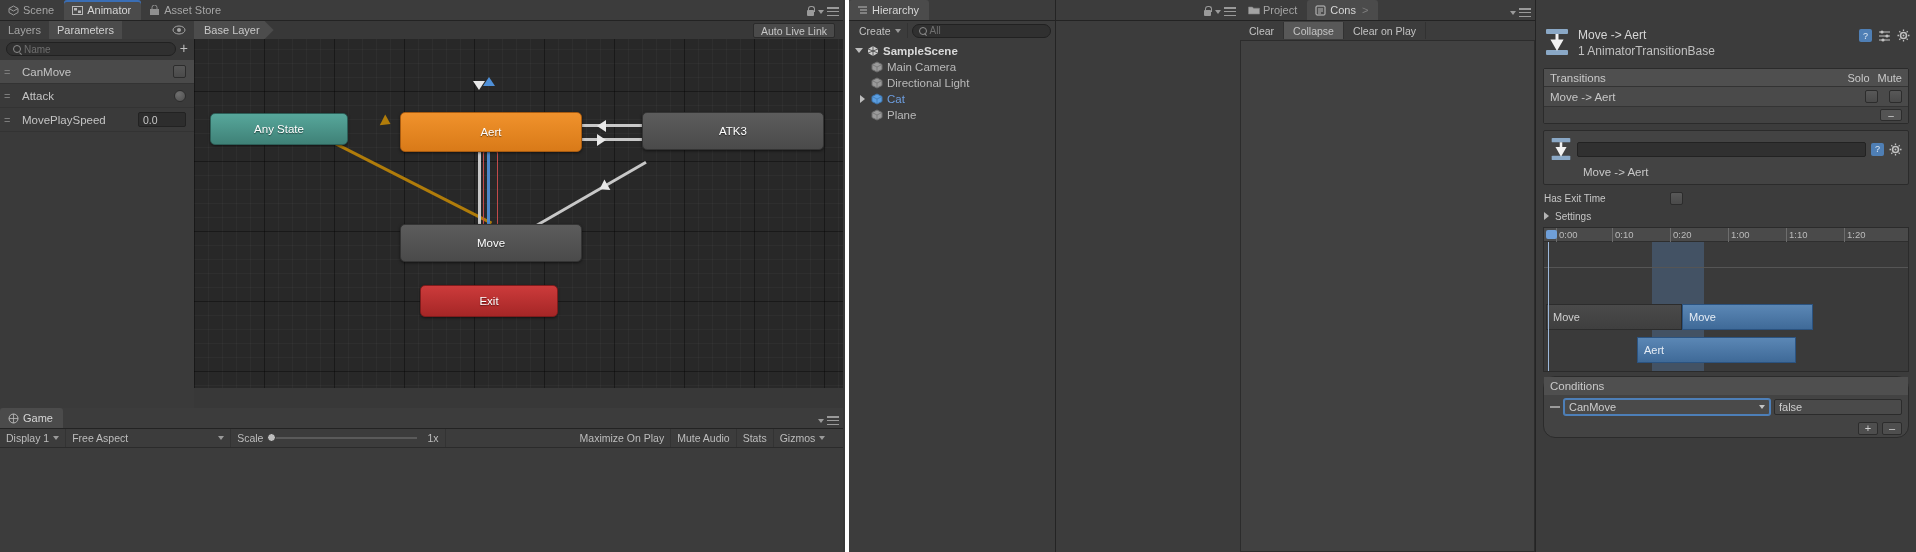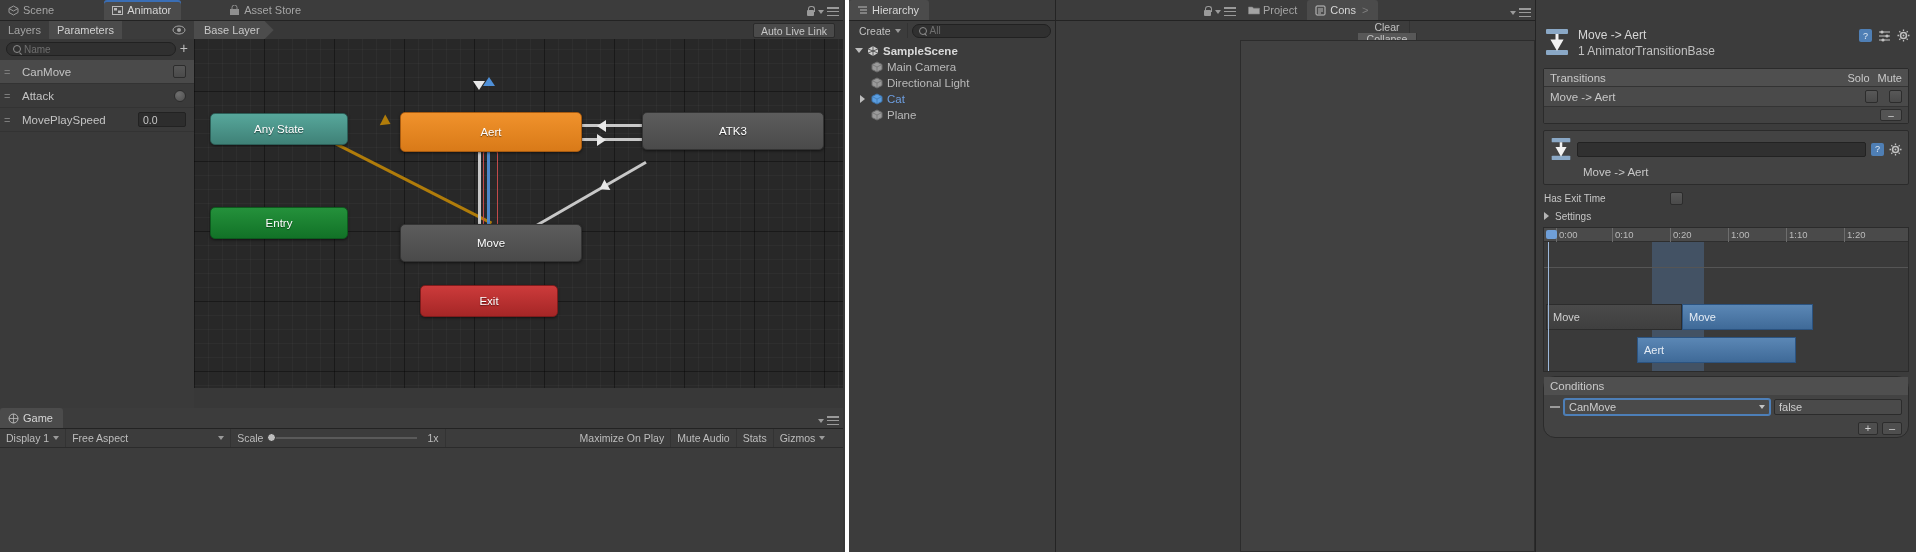--- a/index.html
+++ b/index.html
@@ -13,21 +13,20 @@
     position:relative;
   }
   .panel { position:absolute; }
 
   
   .tabbar {
     height:21px; background:#3c3c3c;
     border-bottom:1px solid #232323;
     display:flex; align-items:flex-end;
     position:relative;
-    gap:40px;
   }
   .tab {
     height:20px; padding:0 10px 0 8px;
     display:flex; align-items:center; gap:4px;
     font-size:11px; color:#a5a5a5;
     background:transparent;
     border-radius:3px 3px 0 0;
   }
   .tab.active { background:#4b4b4b; color:#d6d6d6; }
   .tab.activeblue { background:#4b4b4b; color:#d6d6d6; box-shadow: inset 0 2px 0 #3a6eb5; }
@@ -198,21 +197,21 @@
   
   #cons { left:1055px; top:0; width:185px; height:552px; background:#3c3c3c;
           border-left:1px solid #242424; }
   #conspanel { left:1240px; top:0; width:295px; height:552px; background:#383838; }
   #constabs {
     height:21px; background:#3c3c3c; border-bottom:1px solid #232323;
     display:flex; align-items:flex-end; position:relative;
   }
   #constoolbar {
     position:absolute; top:21px; left:0; right:0; height:19px;
-    background:#3c3c3c; display:flex; align-items:center;flex-direction:column;
+    background:#3c3c3c; display:flex; align-items:center;
   }
   .cbtn { height:17px; padding:0 9px; display:flex; align-items:center;
     font-size:10.5px; color:#c3c3c3; border-right:1px solid #323232; }
   .cbtn.on { background:#585858; }
   #conslist { position:absolute; top:40px; left:0; right:0; bottom:0; background:#414141;
     border:1px solid #2c2c2c; }
 
   
   #insp { left:1535px; top:0; width:381px; height:552px; background:#3c3c3c;
           border-left:1px solid #242424; }
@@ -395,23 +394,20 @@
     <div class="arrow" style="left:403px; top:99px; border-right:9px solid #e8e8e8; border-top:6px solid transparent; border-bottom:6px solid transparent;"></div>
     <div class="edge" style="left:388px; top:117px; width:62px; height:3px;"></div>
     <div class="arrow" style="left:403px; top:113px; border-left:9px solid #e8e8e8; border-top:6px solid transparent; border-bottom:6px solid transparent;"></div>
 
     <div class="edge" style="left:330px; top:210px; width:140px; height:3px; transform-origin:0 0; transform:rotate(-30deg);"></div>
     <div class="arrow" style="left:405px; top:160px; border-left:9px solid #e8e8e8; border-top:6px solid transparent; border-bottom:6px solid transparent; transform:rotate(150deg);"></div>
 
     <div class="node anystate" style="left:16px; top:92px; width:138px; height:32px;">
       <span>Any State</span>
     </div>
-    <div class="node entry" style="left:16px; top:186px; width:138px; height:32px;">
-      <span>Entry</span>
-    </div>
     <div class="node exit" style="left:226px; top:264px; width:138px; height:32px;">
       <span>Exit</span>
     </div>
     <div class="node orange" style="left:206px; top:91px; width:182px; height:40px;">
       <span>Aert</span>
     </div>
     <div class="node grey" style="left:206px; top:203px; width:182px; height:38px;">
       <span>Move</span>
     </div>
     <div class="node grey" style="left:448px; top:91px; width:182px; height:38px;">

